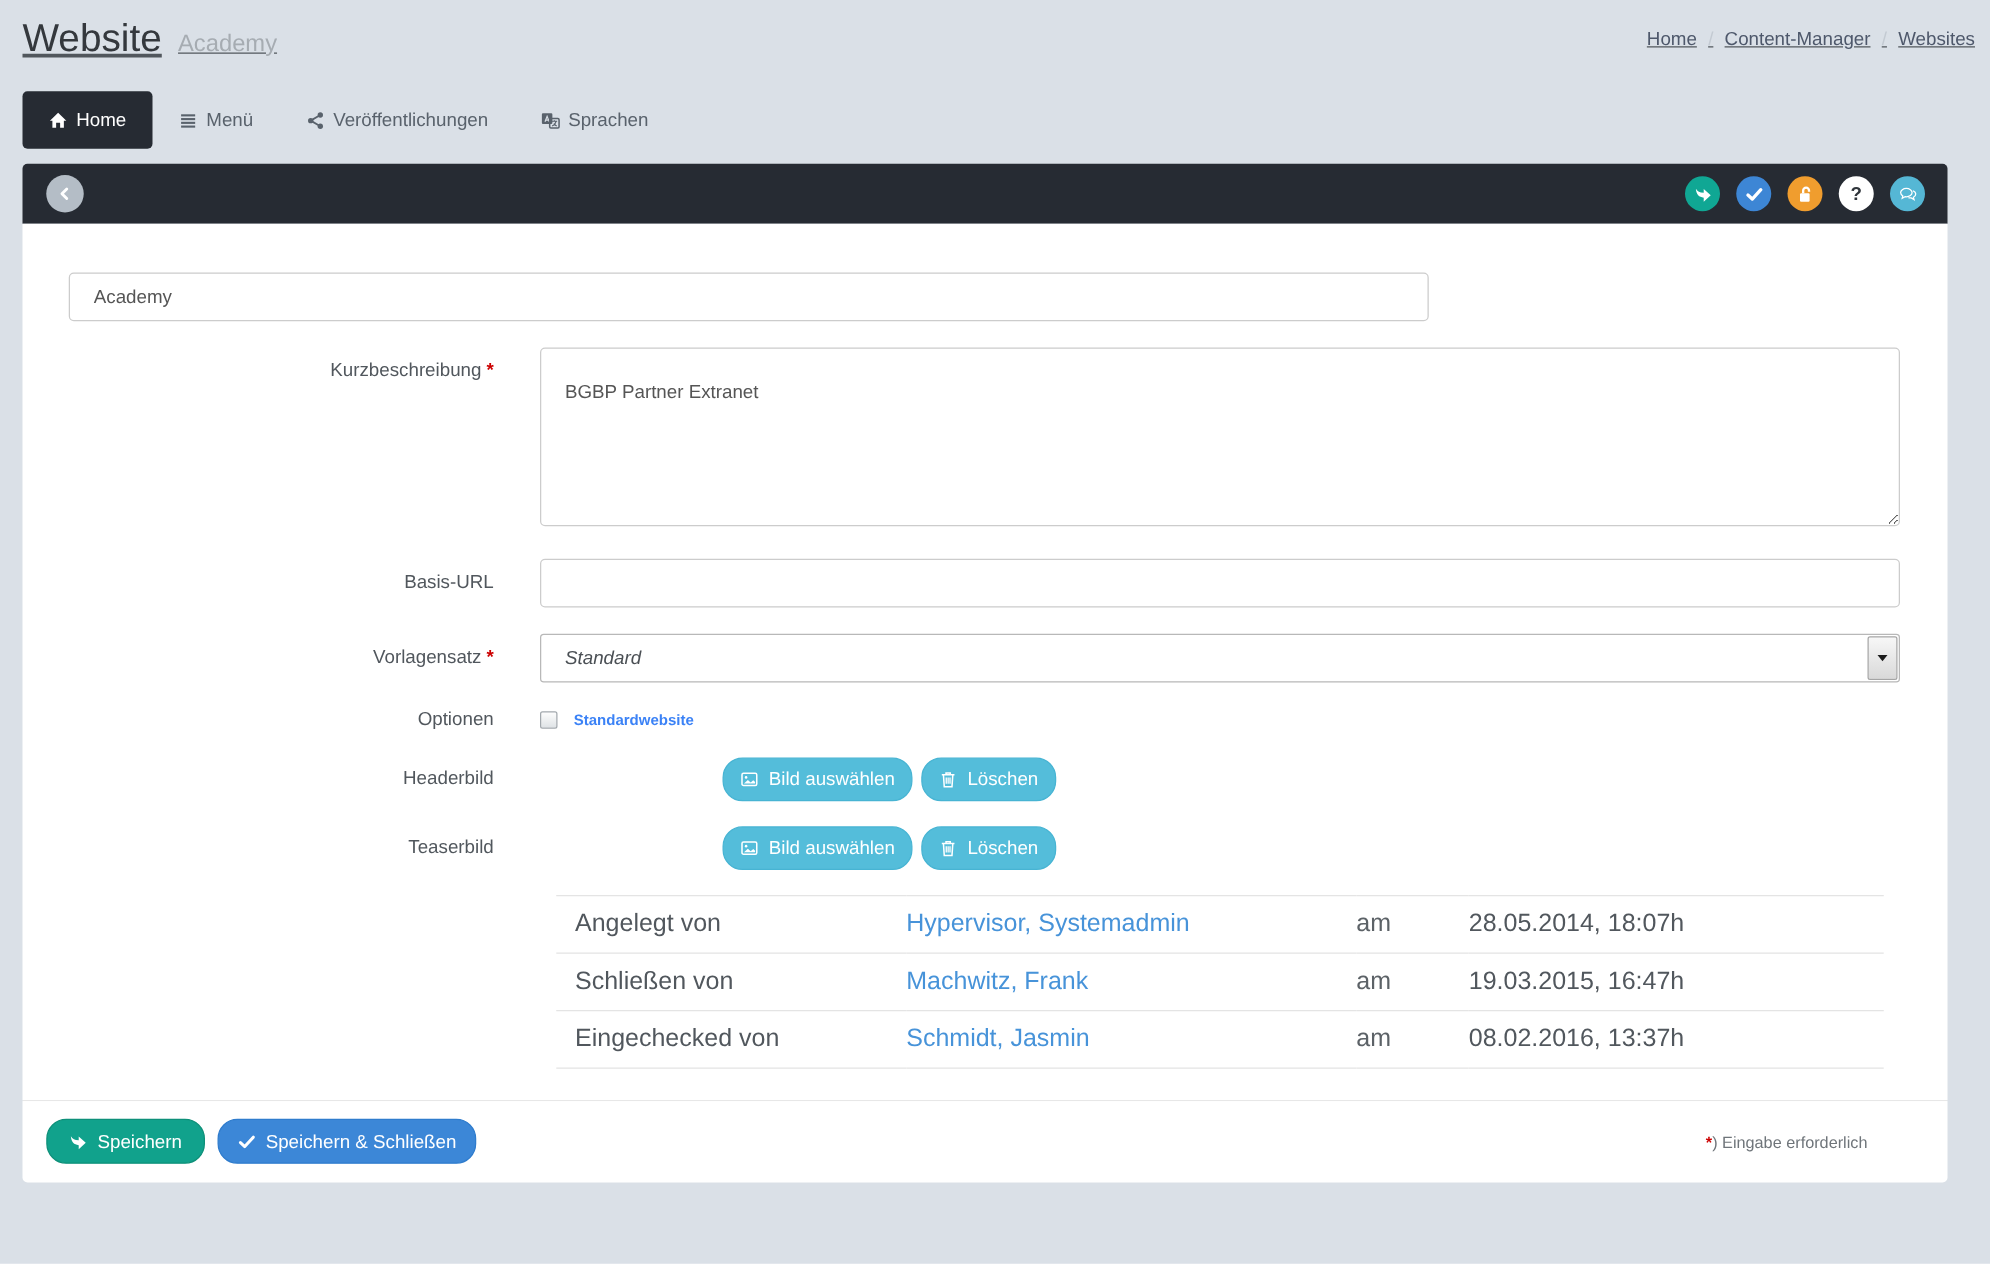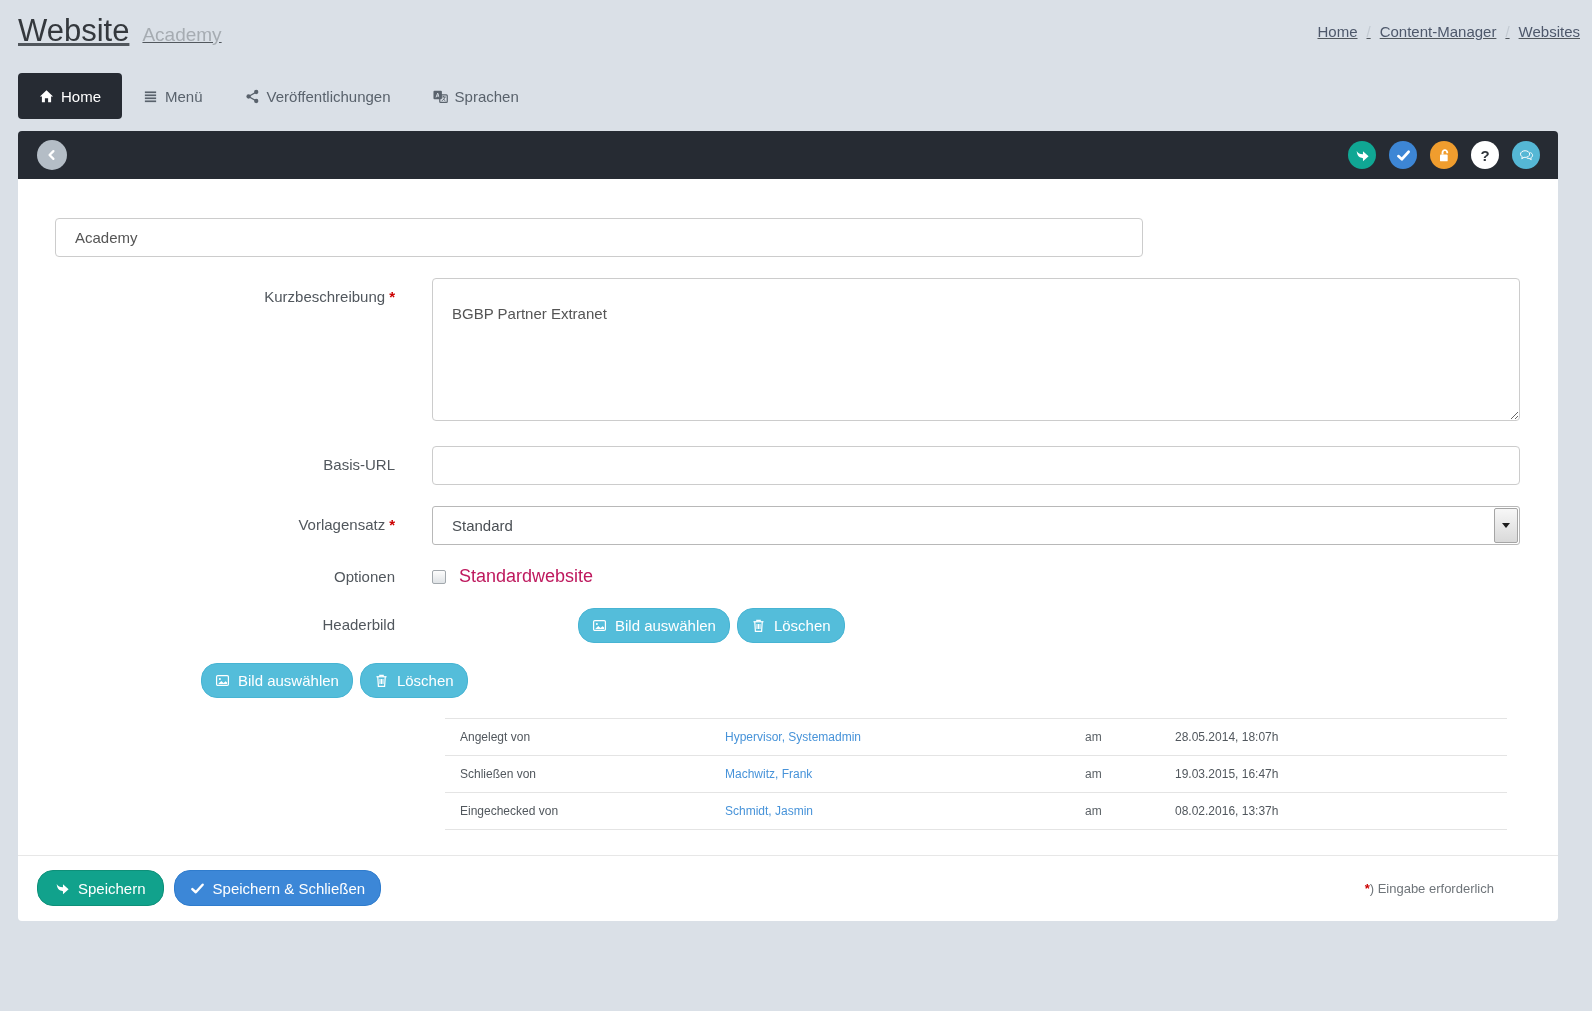--- a/index.html
+++ b/index.html
@@ -47,36 +47,36 @@
   .form-row { display:flex; align-items:flex-start; margin-bottom:21px; }
   .form-label { width:377px; text-align:right; font-size:15px; color:#51575d; padding-top:10px; line-height:1.2; }
   .form-row.inline-row { align-items:center; }
   .form-row.inline-row .form-label { padding-top:0; }
   .req { color:#cc0000; margin-left:4px; font-weight:700; }
   .ctrl-col { margin-left:37px; width:1088px; }
 
   .text-input { width:100%; height:39px; border:1px solid #ccc; border-radius:4px; padding:0 19px; font-size:15px; color:#555; background:#fff; outline:none; }
   textarea.text-input { height:143px; padding:24px 19px; resize:both; font-family:"Liberation Sans",sans-serif; line-height:1.4; }
 
-  .select-box { width:100%; height:39px; border:1px solid #b8b8b8; border-radius:3px; background:#fff; display:flex; align-items:stretch; justify-content:space-between; cursor:pointer; }
+  .select-box { width:100%; height:39px; border:1px solid #b8b8b8; border-radius:3px; background:#fff; display:flex; align-items:stretch; justify-content:space-between; cursor:pointer;font-style:italic; }
   .select-value { padding-left:19px; font-size:15px; color:#4a4f54; display:flex; align-items:center; }
   .select-btn { width:24px; margin:1px; border:1px solid #a5a5a5; border-radius:2px; background:linear-gradient(#f7f7f7,#d9d9d9); display:flex; align-items:center; justify-content:center; }
   .caret { width:0; height:0; border-left:4px solid transparent; border-right:4px solid transparent; border-top:5px solid #1c1c1c; }
 
   .checkbox { width:14px; height:14px; border:1px solid #a2a8ad; border-radius:2px; background:linear-gradient(#fdfdfd,#dfe3e6); display:inline-block; cursor:pointer; }
-  .checkbox-label { font-size:18px; color:#be185d; margin-left:13px; }
+  .checkbox-label { font-size:12px; color:#3b82f6; margin-left:13px;font-weight:bold; }
 
   .img-btn-row { margin-bottom:20px; }
   .img-btns { margin-left:146px; display:flex; gap:7px; }
   .btn { display:flex; align-items:center; gap:8px; border-radius:16px; font-size:15px; color:#fff; cursor:pointer; font-family:inherit; }
   .btn svg { width:15px; height:15px; }
   .btn-info { background:#54bdda; border:1px solid #47b4d3; height:35px; padding:0 13px; }
 
   
-  .meta-table { margin:10px 0 0 427px; width:1062px; border-collapse:collapse; font-size:12px; }
+  .meta-table { margin:10px 0 0 427px; width:1062px; border-collapse:collapse; font-size:20px; }
   .meta-table td { border-top:1px solid #e4e4e4; padding:11px 0; color:#51575d; vertical-align:middle; }
   .meta-table tr:last-child td { border-bottom:1px solid #e4e4e4; }
   .meta-table .c1 { width:280px; padding-left:15px; }
   .meta-table .c2 { width:360px; }
   .meta-table .c3 { width:90px; color:#5c6267; }
   .meta-table .link { color:#4793d9; cursor:pointer; text-decoration:none; }
   .content-bottom-pad { height:25px; }
 
   
   .footer { background:#fff; border-top:1px solid #e7e7e7; border-radius:0 0 4px 4px; display:flex; align-items:center; justify-content:space-between; padding:14px 64px 15px 19px; }
@@ -254,20 +254,21 @@
                   <path d="M6.4 6.3v5.4M8 6.3v5.4M9.6 6.3v5.4" stroke-width="1.1"></path>
                 </svg>
             </span>
             <span>Löschen</span>
           </button>
         </div>
       </div>
     </div>
 
     <div class="form-row img-btn-row">
+      <div class="form-label" style="padding-top:8px;"><span>Teaserbild</span></div>
       <div class="ctrl-col">
         <div class="img-btns">
           <button class="btn btn-info">
             <span style="display:inline-flex;">
               <svg viewBox="0 0 16 16" fill="none" stroke="#fff" stroke-width="1.3">
                   <rect x="1.7" y="2.8" width="12.6" height="10.4" rx="1.3"></rect>
                   <circle cx="5.2" cy="6.3" r="1.1" fill="#fff" stroke="none"></circle>
                   <path d="M3.4 11.6l3.3-3 2.4 2 2.2-1.8 1.6 1.4v1.4z" fill="#fff" stroke="none"></path>
                 </svg>
             </span>

